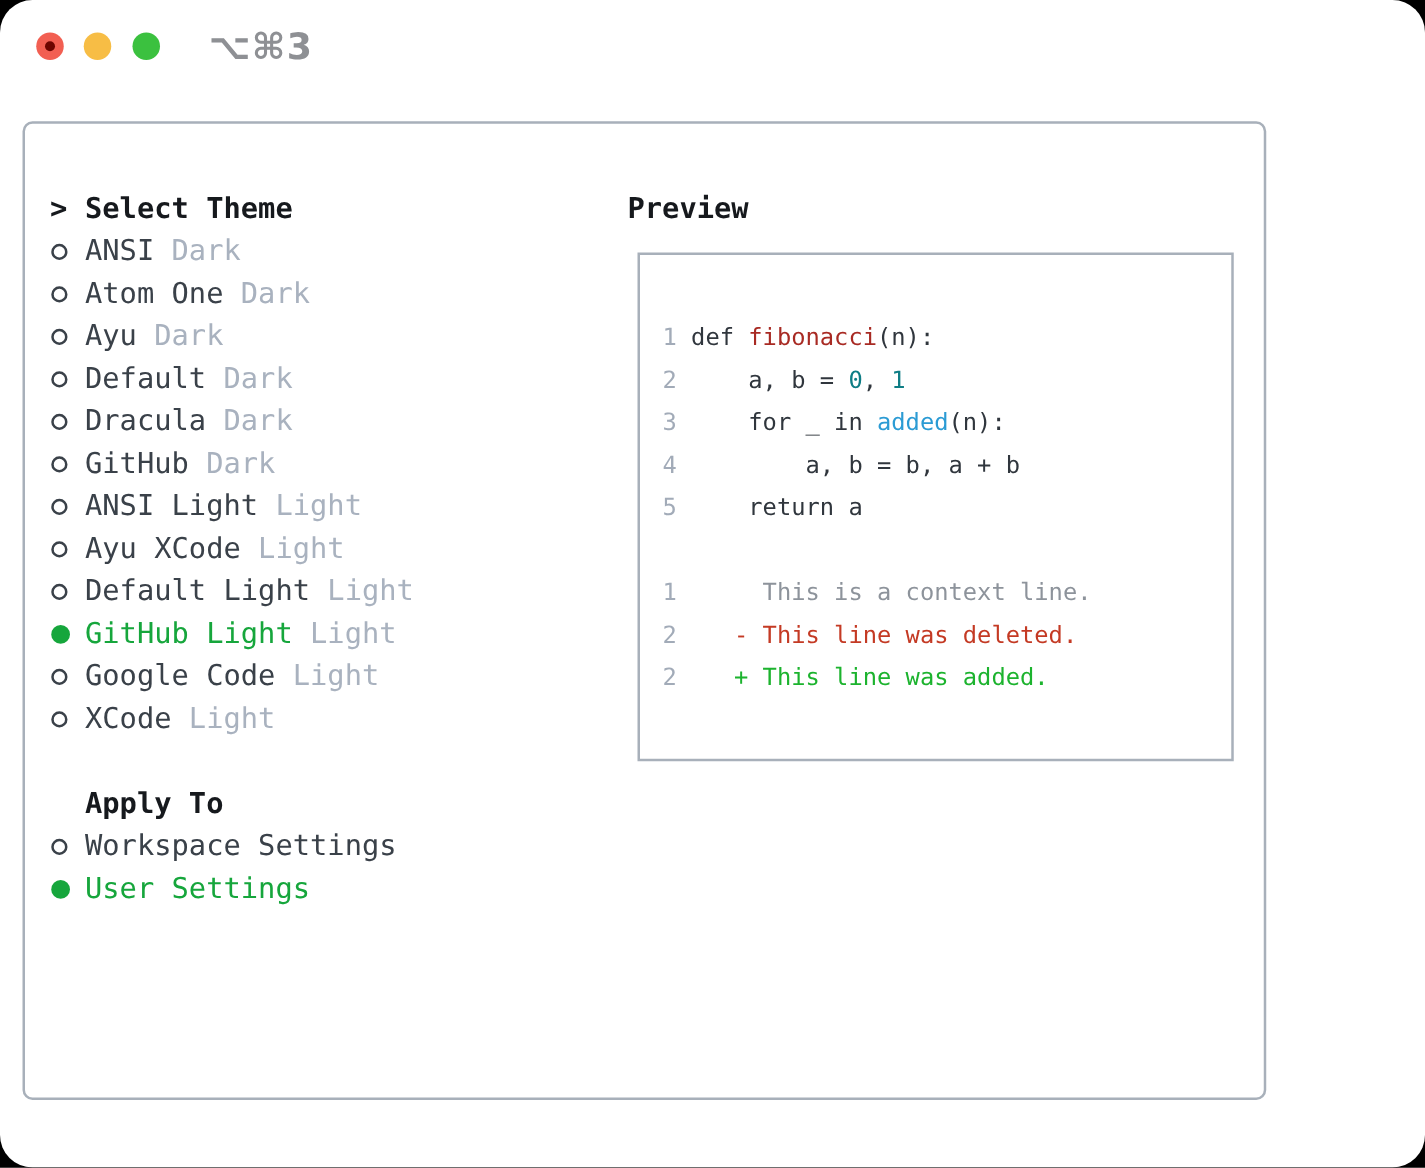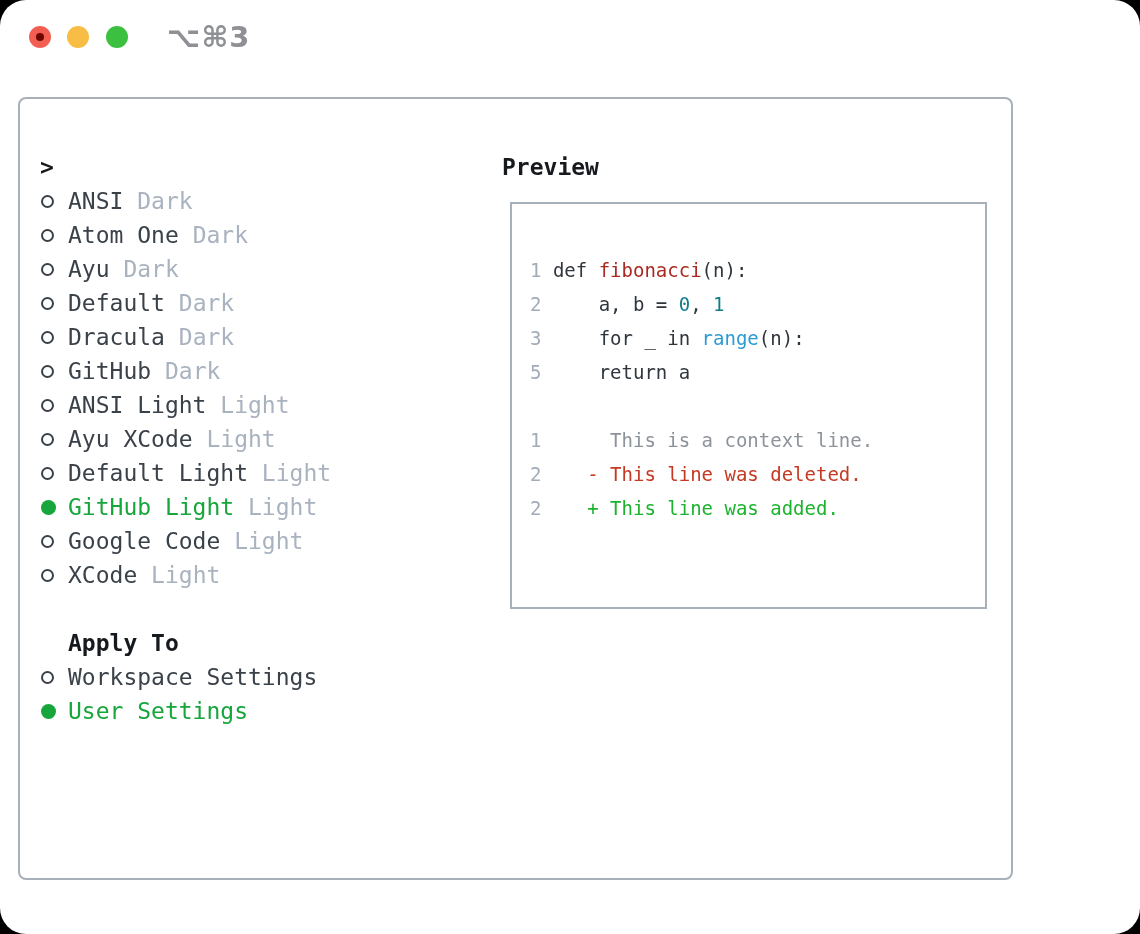--- a/index.html
+++ b/index.html
@@ -73,20 +73,21 @@
   </button>
   <button class="tl tl-min"></button>
   <button class="tl tl-zoom"></button>
   <div class="shortcut">⌥⌘3</div>
 
   <div class="panel">
 
     <div class="left-col">
       <div class="row">
         <span class="marker prompt">&gt;</span>
+        <span class="title-text">Select Theme</span>
       </div>
 
       <div id="theme-list">
           <div class="row"><span class="marker"><span class="radio"></span></span><span class="tname">ANSI</span><span class="variant"> Dark</span></div>
           <div class="row"><span class="marker"><span class="radio"></span></span><span class="tname">Atom One</span><span class="variant"> Dark</span></div>
           <div class="row"><span class="marker"><span class="radio"></span></span><span class="tname">Ayu</span><span class="variant"> Dark</span></div>
           <div class="row"><span class="marker"><span class="radio"></span></span><span class="tname">Default</span><span class="variant"> Dark</span></div>
           <div class="row"><span class="marker"><span class="radio"></span></span><span class="tname">Dracula</span><span class="variant"> Dark</span></div>
           <div class="row"><span class="marker"><span class="radio"></span></span><span class="tname">GitHub</span><span class="variant"> Dark</span></div>
           <div class="row"><span class="marker"><span class="radio"></span></span><span class="tname">ANSI Light</span><span class="variant"> Light</span></div>
@@ -112,21 +113,22 @@
       <div class="spacer"></div>
 
     </div>
 
     <div class="preview-title">Preview</div>
 
     <div class="preview-box">
       <div id="preview-lines">
           <div class="code-row"><span class="ln">1 </span><span class="tok-code">def </span><span class="tok-func">fibonacci</span><span class="tok-code">(n):</span></div>
           <div class="code-row"><span class="ln">2 </span><span class="tok-code">    a, b = </span><span class="tok-num">0</span><span class="tok-code">, </span><span class="tok-num">1</span></div>
-          <div class="code-row"><span class="ln">3 </span><span class="tok-code">    for _ in </span><span class="tok-builtin">range</span><span class="tok-code">(n):</span></div>
+          <div class="code-row"><span class="ln">3 </span><span class="tok-code">    for _ in </span><span class="tok-builtin">added</span><span class="tok-code">(n):</span></div>
+          <div class="code-row"><span class="ln">4 </span><span class="tok-code">        a, b = b, a + b</span></div>
           <div class="code-row"><span class="ln">5 </span><span class="tok-code">    return a</span></div>
           <div class="code-row"><span class="ln"></span></div>
           <div class="code-row"><span class="ln">1 </span><span class="tok-context">     This is a context line.</span></div>
           <div class="code-row"><span class="ln">2 </span><span class="tok-deleted">   - This line was deleted.</span></div>
           <div class="code-row"><span class="ln">2 </span><span class="tok-added">   + This line was added.</span></div>
         </div>
     </div>
 
   </div>
 </div>

